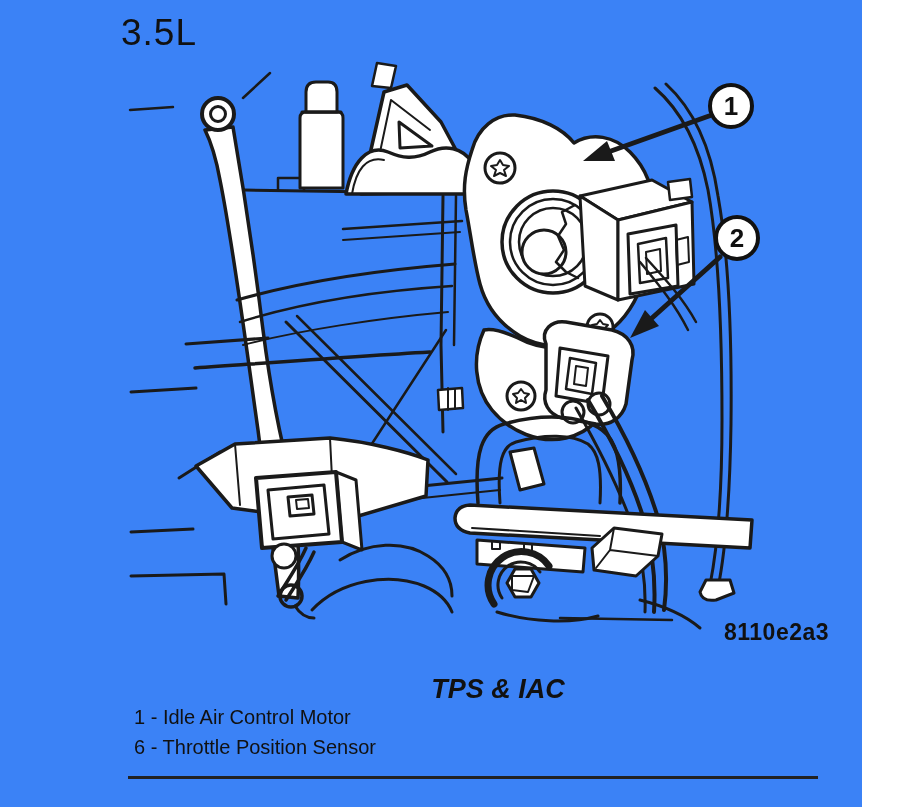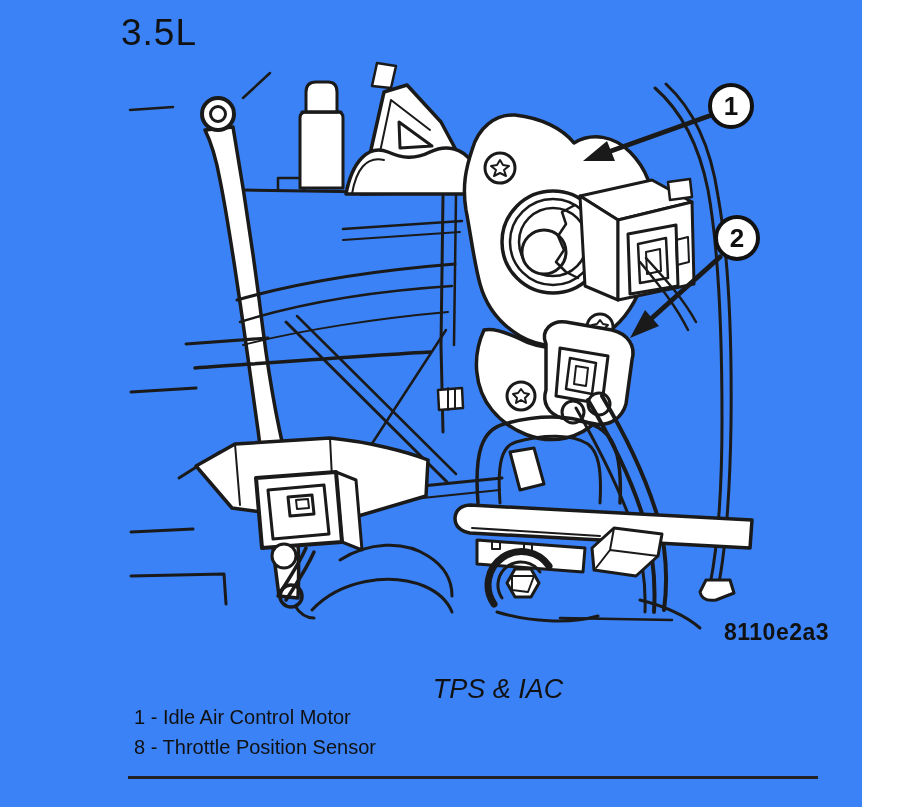--- a/index.html
+++ b/index.html
@@ -11,21 +11,21 @@
   .title{left:121px;top:12px;font-size:37px;font-weight:500;letter-spacing:1px;}
   .diagram-svg{left:0;top:0;width:898px;height:650px;}
   .callout{
     width:46px;height:46px;border:4px solid #111;border-radius:50%;
     background:#fff;display:flex;align-items:center;justify-content:center;
     font-size:26px;font-weight:bold;box-sizing:border-box;
   }
   .callout-1{left:708px;top:83px;}
   .callout-2{left:714px;top:215px;}
   .figcode{left:724px;top:619px;font-size:23px;font-weight:bold;letter-spacing:0.5px;}
-  .caption{left:388px;top:674px;width:220px;text-align:center;font-size:27px;font-style:italic;}
+  .caption{left:388px;top:674px;width:220px;text-align:center;font-size:27px;font-style:italic;font-weight:bold;}
   .legend{left:134px;top:702px;font-size:20px;line-height:30px;}
   .rule{left:128px;top:776px;width:690px;height:3px;background:#222;}
 </style>
 </head>
 <body>
 
 <div class="canvas">
 
   <div class="abs title">3.5L</div>
 
@@ -199,18 +199,18 @@
   <div class="abs callout callout-2">
     <span>2</span>
   </div>
 
   <div class="abs figcode">8110e2a3</div>
 
   <div class="abs caption">TPS &amp; IAC</div>
 
   <div class="abs legend">
     <div>1 - Idle Air Control Motor</div>
-    <div>8 - Throttle Position Sensor</div>
+    <div>6 - Throttle Position Sensor</div>
   </div>
 
   <div class="abs rule"></div>
 
 </div>
 
 </body></html>

